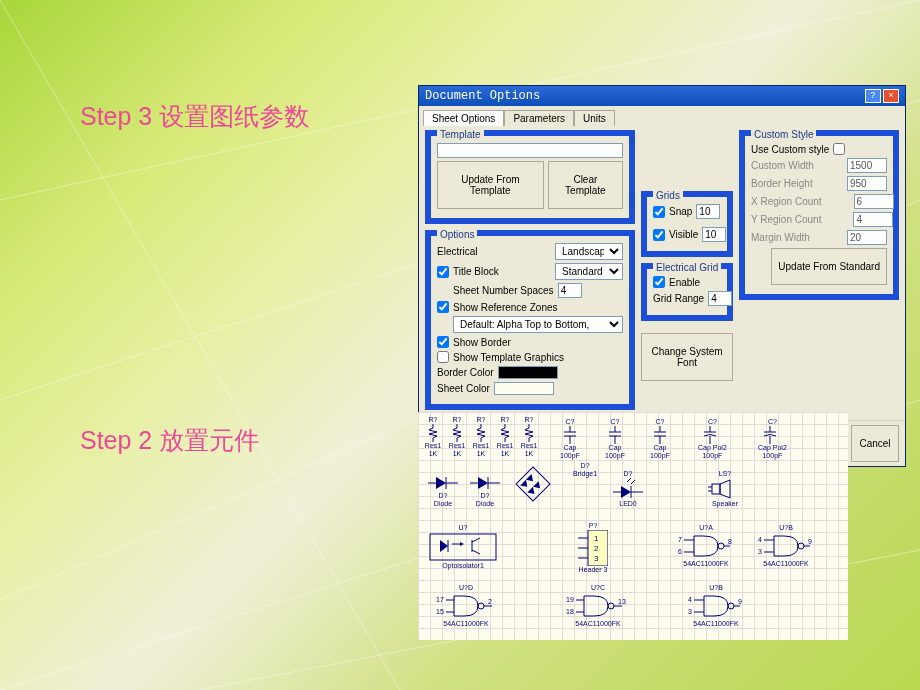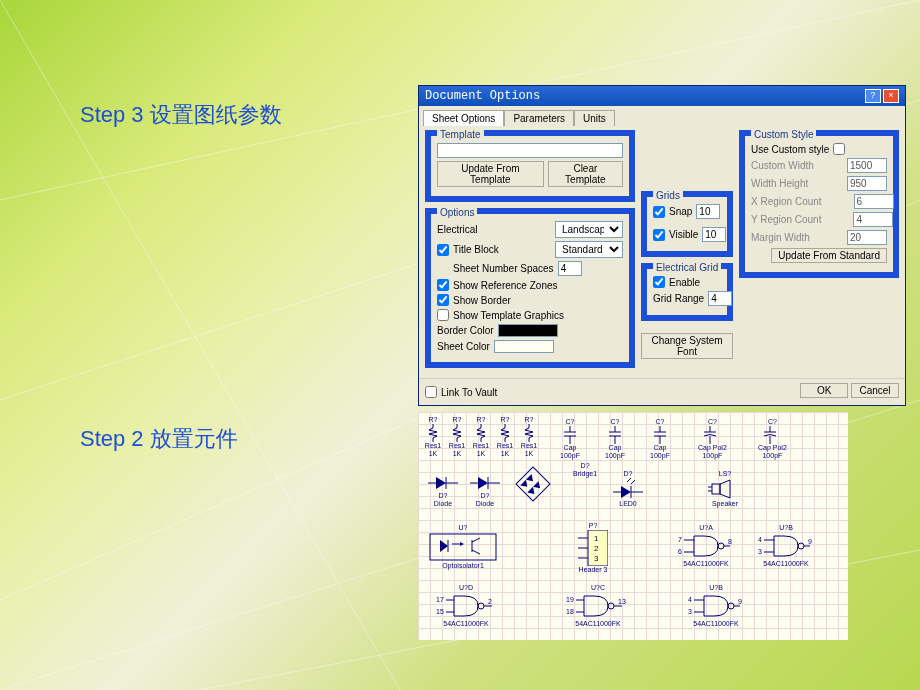--- a/index.html
+++ b/index.html
@@ -5,21 +5,21 @@
 * { box-sizing: border-box; margin: 0; padding: 0; }
 body {
   width: 920px; height: 690px;
   background: linear-gradient(135deg, #a8d63a 0%, #d9ea7a 20%, #e8f0a8 35%, #f0f0d8 50%, #d0e080 70%, #b8d850 100%);
   position: relative;
   font-family: "Segoe UI", Arial, sans-serif;
   overflow: hidden;
 }
 .bg-lines { position: absolute; inset: 0; pointer-events: none; }
 .bg-lines line { stroke: rgba(255,255,255,0.4); stroke-width: 1; }
-.step-label { position: absolute; font-size: 22px; color: #1d4ed8; }
+.step-label { position: absolute; font-size: 25px; color: #ec4899; }
 .step3 { top: 100px; left: 80px; }
 .step4 { top: 424px; left: 80px; }
 
 .dialog {
   position: absolute; top: 85px; left: 418px; width: 488px;
   background: #ece9d8; border: 1px solid #0a246a;
   font-size: 10px; color: #000;
 }
 .titlebar {
   background: linear-gradient(to bottom, #2a6ad8, #0d4fb8);
@@ -36,21 +36,21 @@
 .col-left { width: 210px; }
 .col-mid { width: 92px; }
 .col-right { flex: 1; }
 .group { border: 6px solid #1d4ed8; padding: 4px 6px 6px; margin-bottom: 6px; position: relative; }
 .group-title { position: absolute; top: -7px; left: 6px; background: #ece9d8; padding: 0 3px; color: #1a3a8a; font-size:10px; }
 .row { display: flex; align-items: center; gap: 4px; margin: 3px 0; font-size:10px; }
 .row label { flex: 0 0 auto; }
 input[type=text], select { font-size: 10px; padding: 1px 2px; border: 1px solid #7f9db9; background:#fff; }
 input[type=text].full { width: 100%; }
 select.sm { width: 68px; }
-button.sm { font-size: 10px; padding: 1px 6px; background: #ece9d8; border: 1px solid #aca899; }
+button.sm { font-size: 10px; padding: 12px 6px; background: #ece9d8; border: 1px solid #aca899; }
 .chk { width: 12px; height: 12px; }
 .color-box { width: 60px; height: 13px; border: 1px solid #7f9db9; display:inline-block; }
 .footer { display: flex; justify-content: space-between; padding: 4px 6px; border-top: 1px solid #d0d0c0; }
 .disabled { color: #888; gap: 16px; }
 
 .schematic {
   position: absolute; top: 412px; left: 418px; width: 430px; height: 228px;
   background: #fdfdf0;
   background-image: linear-gradient(#e8d8d8 1px, transparent 1px), linear-gradient(90deg, #e8d8d8 1px, transparent 1px);
   background-size: 12px 12px;
@@ -114,20 +114,23 @@
           </div>
         <div class="row">
             <label style="margin-left:16px">Sheet Number Spaces</label>
             <input type="text" style="width: 24px;" value="4">
           </div>
         <div class="row">
             <input type="checkbox" class="chk" checked="" style="">
             <label>Show Reference Zones</label>
           </div>
         <div class="row">
+            <select style="width:100%;margin-left:16px"><option>Default: Alpha Top to Bottom,</option></select>
+          </div>
+        <div class="row">
             <input type="checkbox" class="chk" checked="" style="">
             <label>Show Border</label>
           </div>
         <div class="row">
             <input type="checkbox" class="chk" style="">
             <label>Show Template Graphics</label>
           </div>
         <div class="row">
             <label>Border Color</label>
             <span class="color-box" style="background:#000"></span>
@@ -171,21 +174,21 @@
         <div class="row">
             <label>Use Custom style</label>
             <input type="checkbox" class="chk" style="">
           </div>
         <div class="row disabled">
             <label>Custom Width</label>
             <div style="flex:1"></div>
             <input type="text" style="width: 40px;" disabled="" value="1500">
           </div>
         <div class="row disabled">
-            <label>Width Height</label>
+            <label>Border Height</label>
             <div style="flex:1"></div>
             <input type="text" style="width: 40px;" disabled="" value="950">
           </div>
         <div class="row disabled">
             <label>X Region Count</label>
             <div style="flex:1"></div>
             <input type="text" style="width: 40px;" disabled="" value="6">
           </div>
         <div class="row disabled">
             <label>Y Region Count</label>

